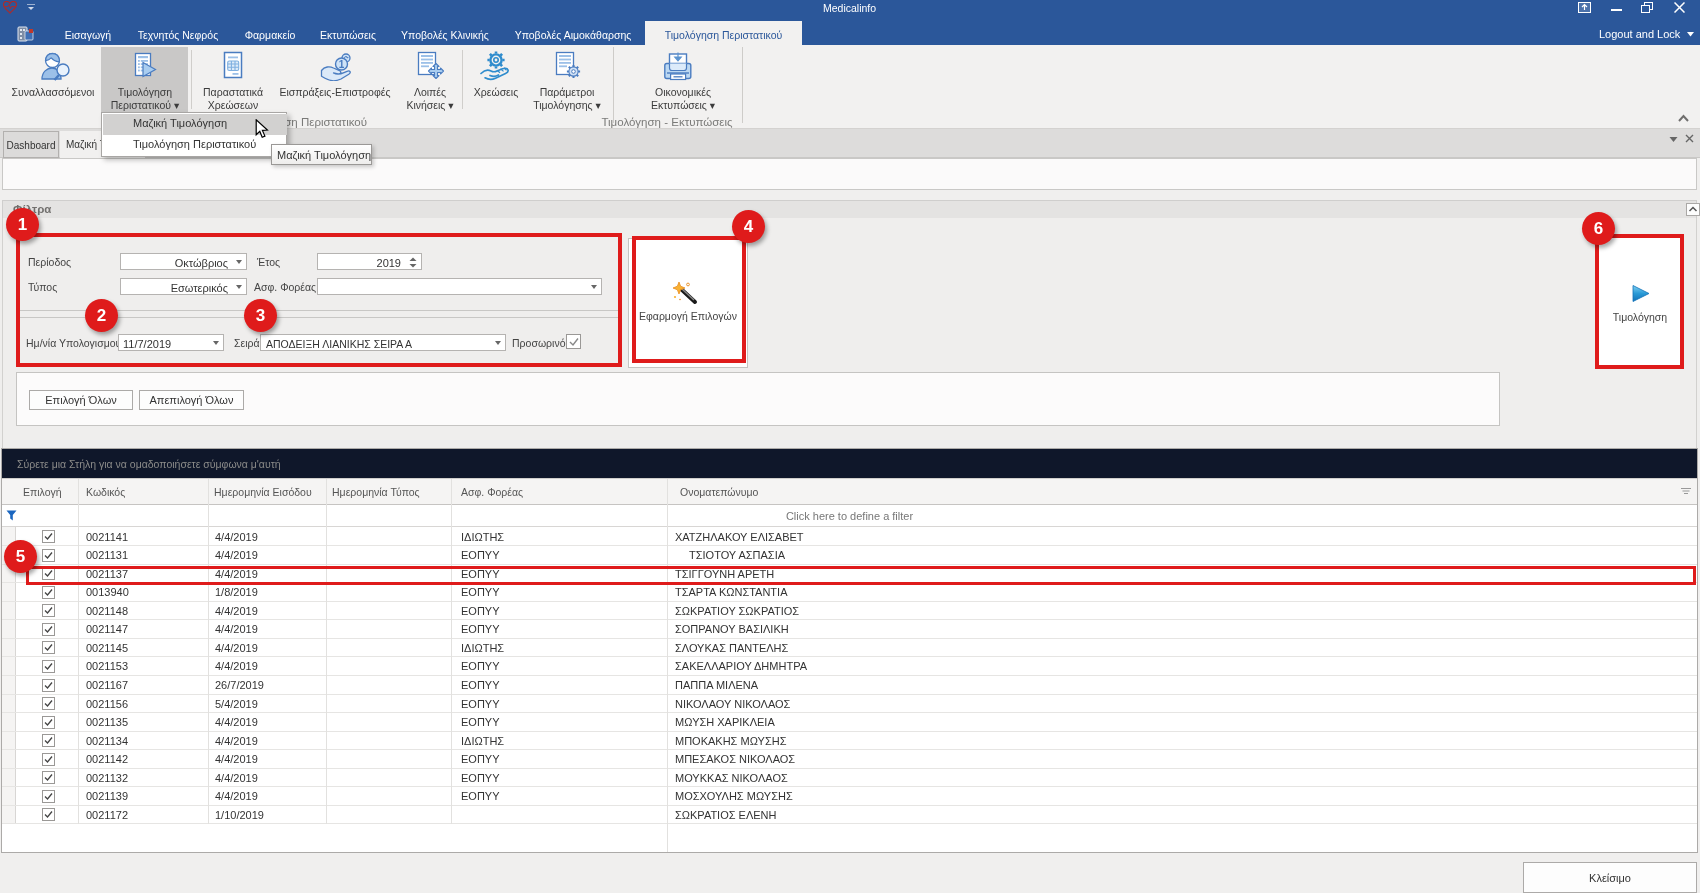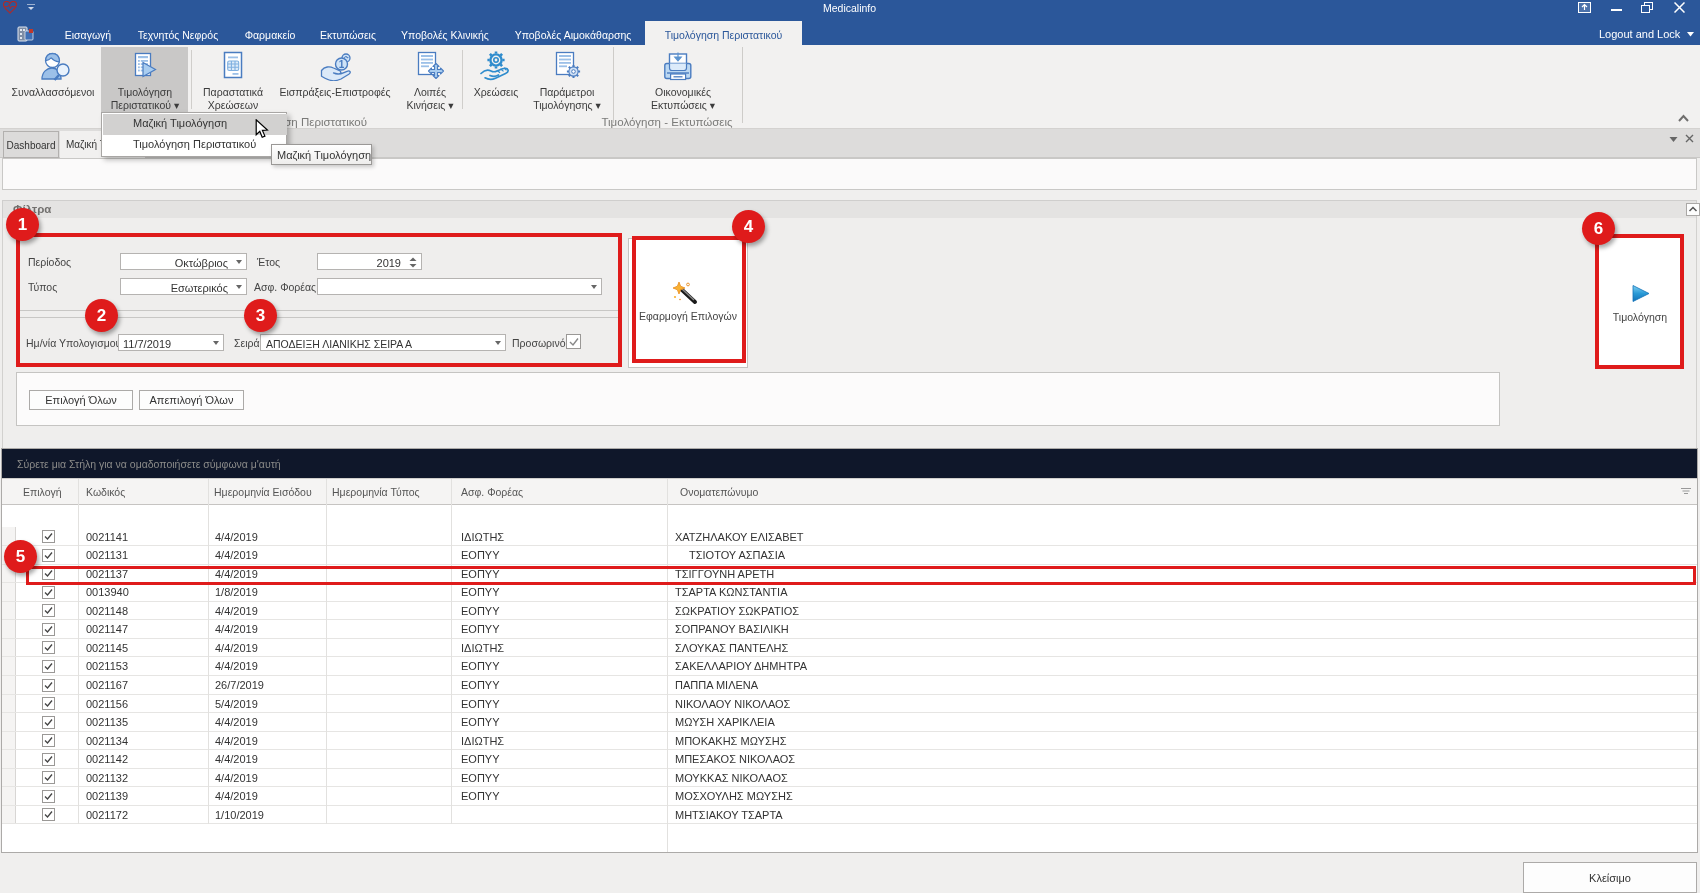--- a/index.html
+++ b/index.html
@@ -303,20 +303,26 @@
     <span class="hc" style="left:21px;">Επιλογή</span>
     <span class="hc" style="left:84px;">Κωδικός</span>
     <span class="hc" style="left:212px;">Ημερομηνία Εισόδου</span>
     <span class="hc" style="left:330px;">Ημερομηνία Τύπος</span>
     <span class="hc" style="left:459px;">Ασφ. Φορέας</span>
     <span class="hc" style="left:678px;">Ονοματεπώνυμο</span>
     <svg class="abs" style="left:1679px;top:9px;" width="10" height="8" viewBox="0 0 10 8">
         <path d="M0 0.5 H10 M1.5 3 H8.5 M3 5.5 H7" stroke="#999" stroke-width="1.1"></path>
       </svg>
   </div>
+  <div id="gfilter">
+    <svg class="abs" style="left:4px;top:5px;" width="11" height="11" viewBox="0 0 11 11">
+        <path d="M0.5 0.5 H10.5 L6.8 5 V10.5 L4.2 8.5 V5 Z" fill="#1a66c0"></path>
+      </svg>
+    <span class="ct">Click here to define a filter</span>
+  </div>
   <div class="abs" style="left:0;top:78px;width:14px;height:297px;background:#f5f4f3;border-right:1px solid #d8d6d4;"></div>
   <div class="grow" style="top:78.5px;height:18.56px;">
 <span class="cbx">
         <svg width="9" height="9" viewBox="0 0 9 9">
           <path d="M1 4.5 L3.5 7 L8 1.5" stroke="#444" stroke-width="1.3" fill="none"></path>
         </svg>
       </span>
 <span class="gc" style="left:84px;">0021141</span>
 <span class="gc" style="left:213px;">4/4/2019</span>
 <span class="gc" style="left:459px;">ΙΔΙΩΤΗΣ</span>
@@ -478,21 +484,21 @@
 </div>
 <div class="grow" style="top:356.9px;height:18.56px;">
 <span class="cbx">
         <svg width="9" height="9" viewBox="0 0 9 9">
           <path d="M1 4.5 L3.5 7 L8 1.5" stroke="#444" stroke-width="1.3" fill="none"></path>
         </svg>
       </span>
 <span class="gc" style="left:84px;">0021172</span>
 <span class="gc" style="left:213px;">1/10/2019</span>
 <span class="gc" style="left:459px;"></span>
-<span class="gc" style="left:673px;">ΜΗΤΣΙΑΚΟΥ ΤΣΑΡΤΑ</span>
+<span class="gc" style="left:673px;">ΣΩΚΡΑΤΙΟΣ ΕΛΕΝΗ</span>
 </div>
   <div class="vline" style="left:76px;height:345px;"></div>
   <div class="vline" style="left:206px;height:345px;"></div>
   <div class="vline" style="left:324px;height:345px;"></div>
   <div class="vline" style="left:449px;height:345px;"></div>
   <div class="vline" style="left:665px;height:373px;"></div>
 </div>
 <div id="footer"></div>
 <div id="closebtn">
     <span>Κλείσιμο</span>

